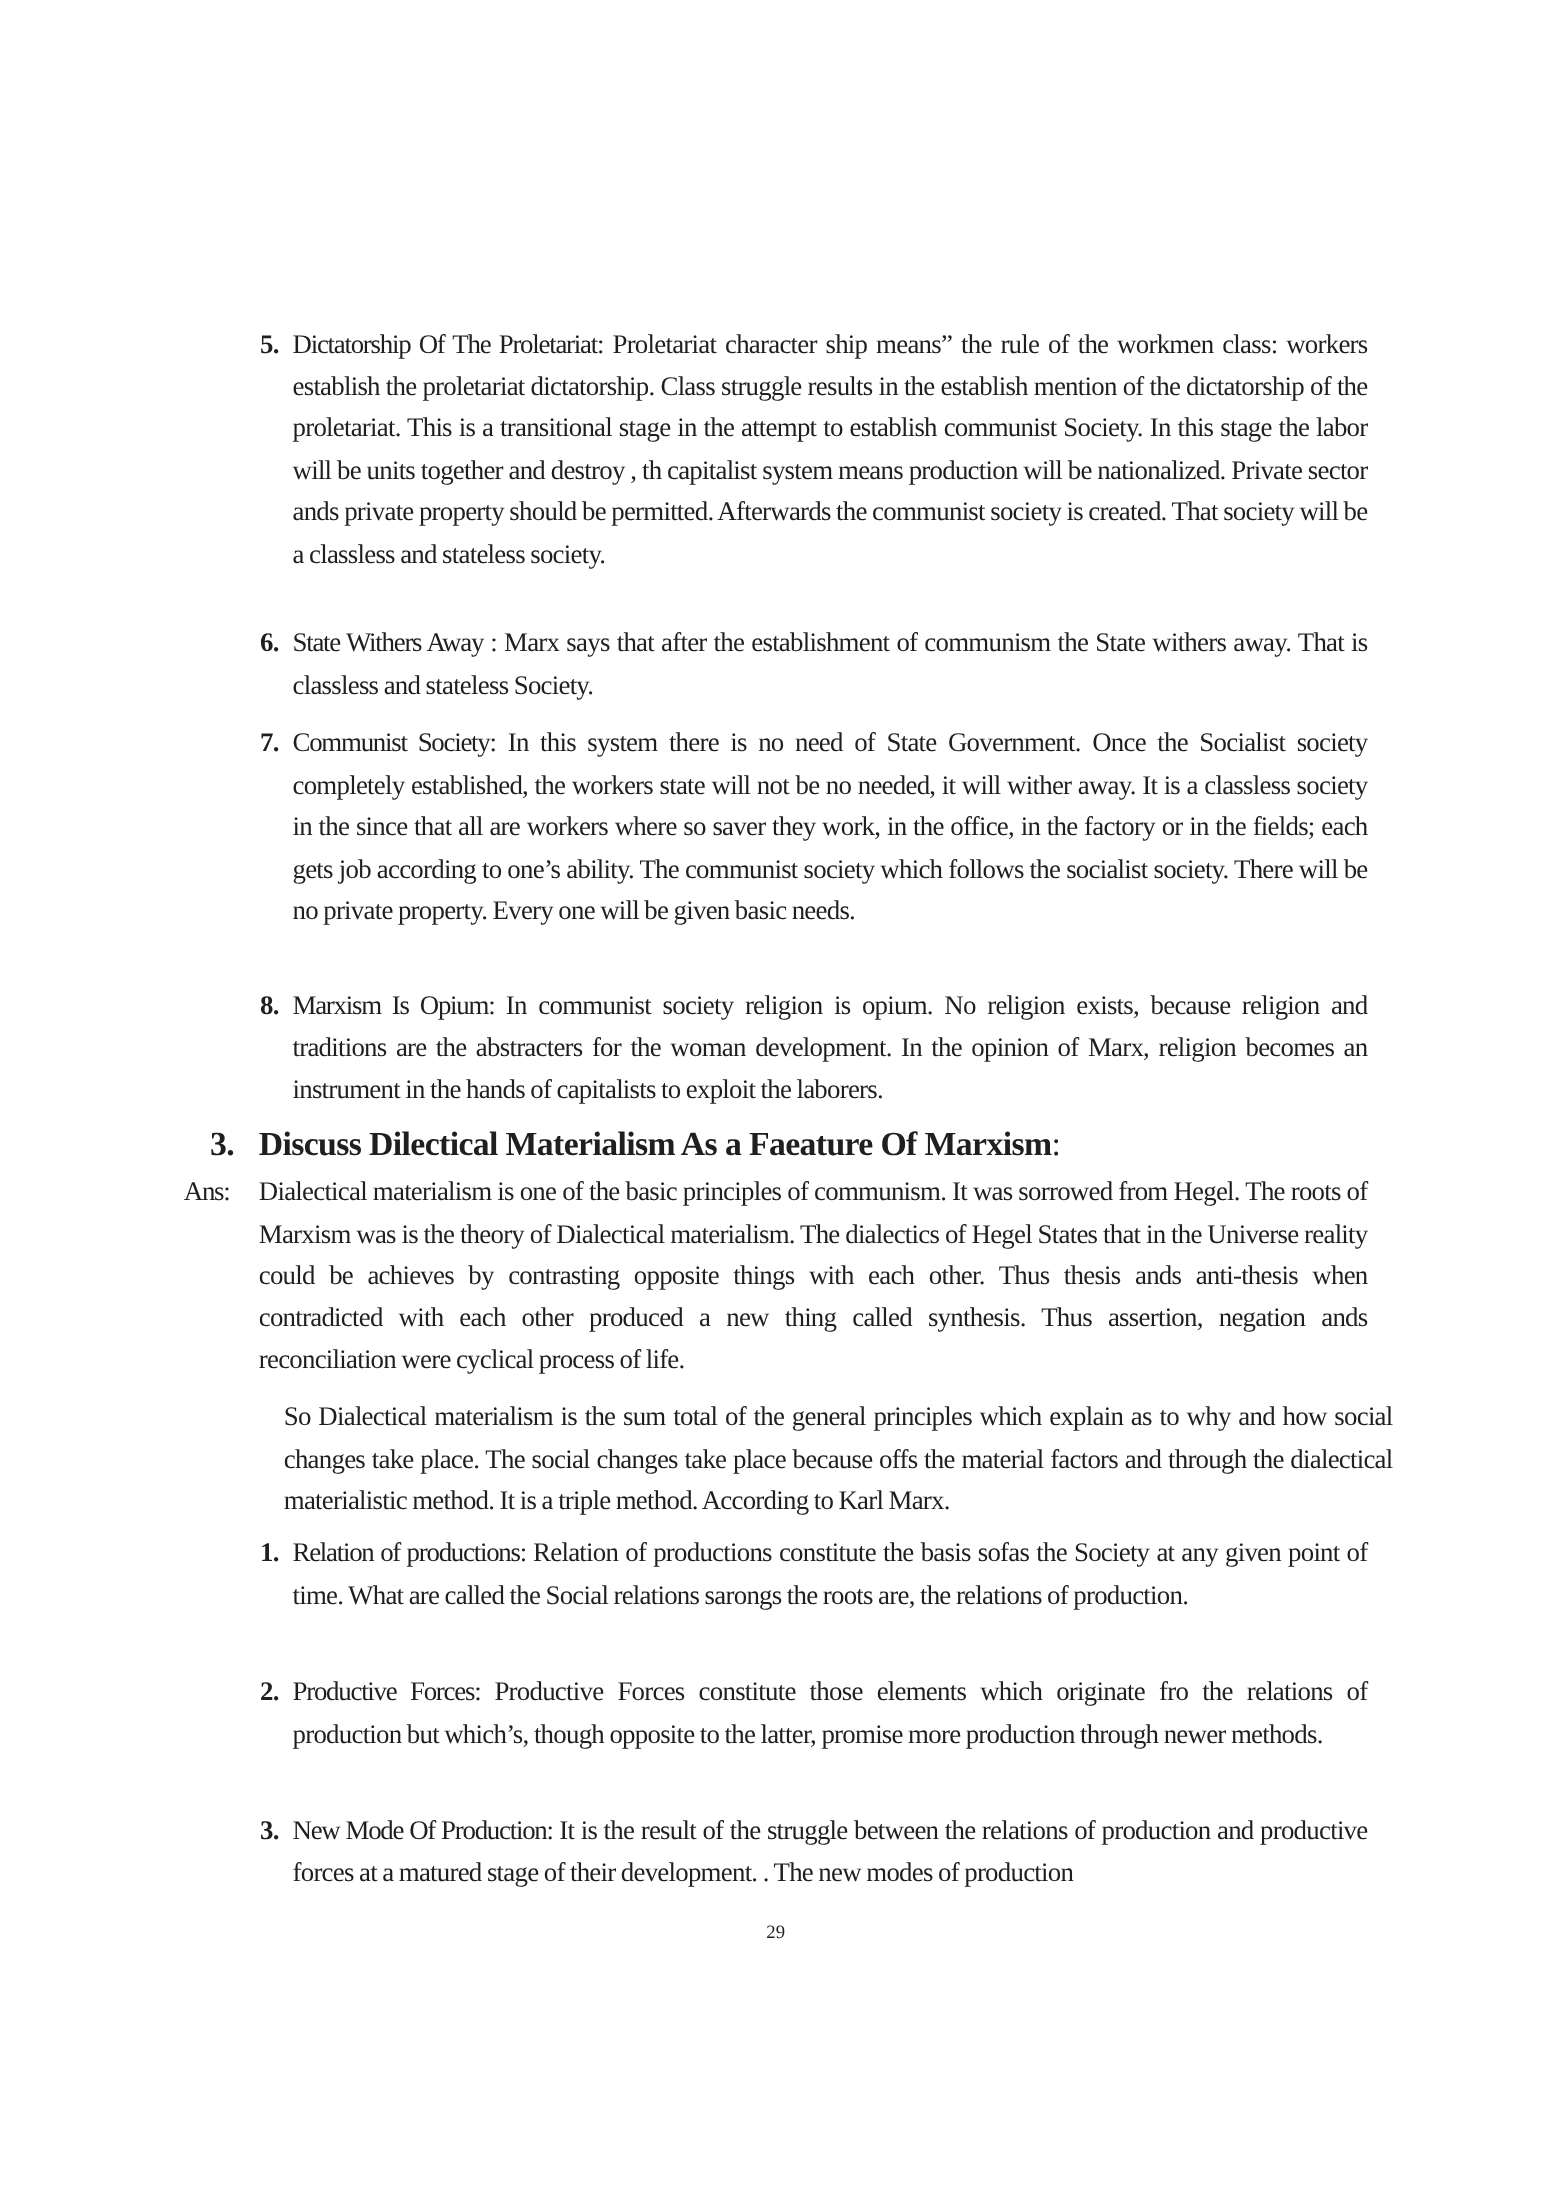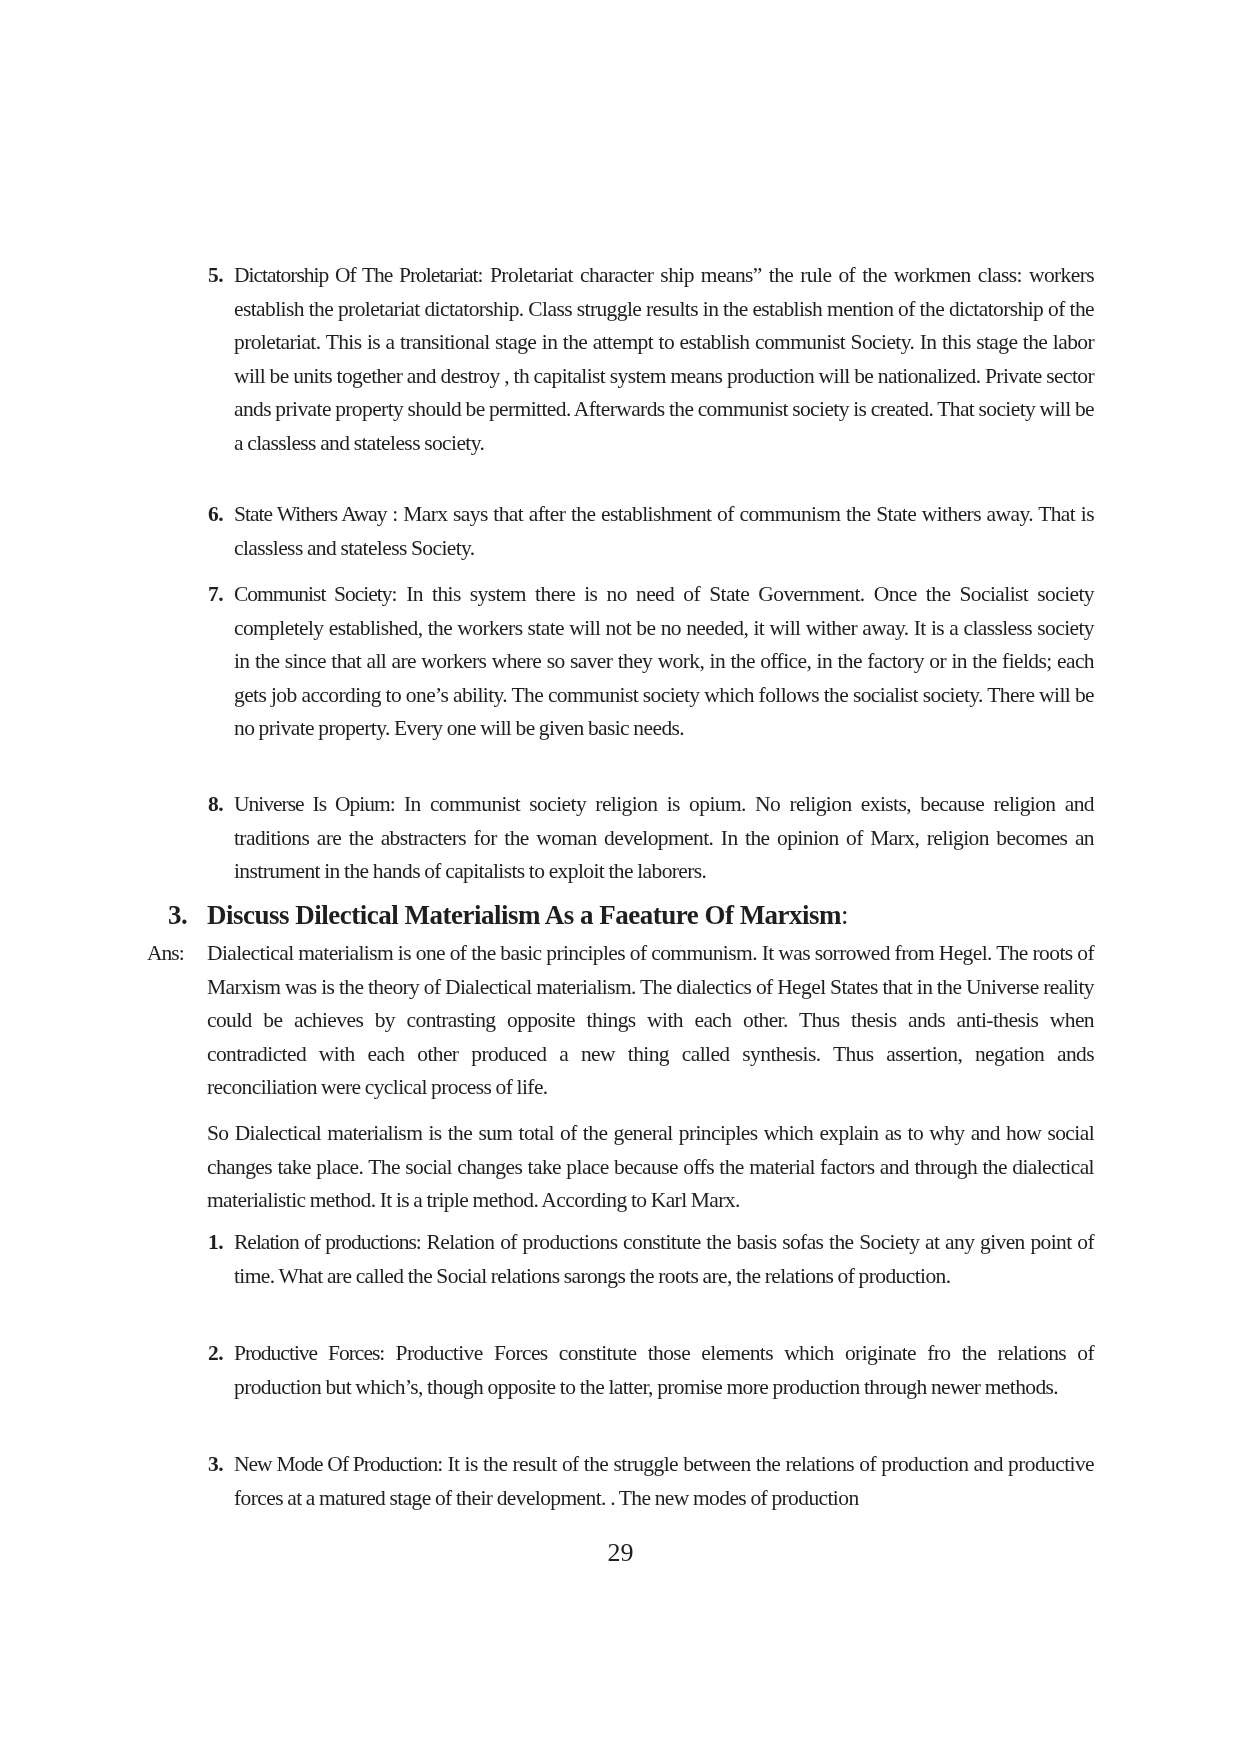--- a/index.html
+++ b/index.html
@@ -104,21 +104,21 @@
       letter-spacing: -0.6px;
       word-spacing: -0.5px;
       text-align: justify;
     }
     .page-number {
       position: absolute;
       left: 0;
       width: 1241px;
       top: 1538px;
       text-align: center;
-      font-size: 26px;
+      font-size: 15px;
     }
   </style>
 </head>
 <body>
 
 <div class="page">
 
 
   <div class="item" style="top:259px;">
     <span class="num">5.</span>
@@ -130,33 +130,33 @@
     <div class="body"><span class="term">State Withers Away</span><span> :</span><span> Marx says that after the establishment of communism the State withers away. That is classless and stateless Society.</span></div>
   </div>
 
   <div class="item" style="top:578px;">
     <span class="num">7.</span>
     <div class="body"><span class="term">Communist Society</span><span>:</span><span> In this system there is no need of State Government.  Once the Socialist society completely established, the workers state will not be no needed, it will wither away.  It is a classless  society in the since that all are workers where so saver they work, in the office, in the factory or in the fields; each gets job according to one’s ability. The communist society which follows the socialist society. There will be no private property. Every one will be given basic needs.</span></div>
   </div>
 
   <div class="item" style="top:788px;">
     <span class="num">8.</span>
-    <div class="body"><span class="term">Universe Is Opium:</span><span></span><span> In communist society religion is opium.  No religion exists, because religion and traditions are the abstracters for the woman development. In the opinion of Marx, religion becomes an instrument in the hands of capitalists to exploit the laborers.</span></div>
+    <div class="body"><span class="term">Marxism Is Opium:</span><span></span><span> In communist society religion is opium.  No religion exists, because religion and traditions are the abstracters for the woman development. In the opinion of Marx, religion becomes an instrument in the hands of capitalists to exploit the laborers.</span></div>
   </div>
 
   <div class="question" style="top:899px;">
     <span class="qnum">3.</span><span>Discuss Dilectical Materialism As a Faeature Of Marxism</span><span class="colon">:</span>
   </div>
 
   <div class="answer" style="top:937px;">
     <span class="ans-label">Ans:</span>
     <div class="body">Dialectical materialism is one of the basic principles of communism. It was sorrowed from Hegel. The roots of Marxism was is the theory of Dialectical materialism. The dialectics of Hegel States that in the Universe reality could be achieves by contrasting opposite things with each other. Thus thesis ands anti-thesis when contradicted with each other produced a new thing called synthesis. Thus assertion, negation ands reconciliation were cyclical process of life.</div>
   </div>
 
-  <div class="para" style="top:1117px;">So Dialectical materialism is the sum total of the general principles which explain as to why and how social changes take place. The social changes take place because offs the material factors and through the dialectical materialistic method.  It is a triple method. According to Karl Marx.</div>
+  <div class="para" style="top:1117px;margin-left:20px;">So Dialectical materialism is the sum total of the general principles which explain as to why and how social changes take place. The social changes take place because offs the material factors and through the dialectical materialistic method.  It is a triple method. According to Karl Marx.</div>
 
   <div class="item" style="top:1226px;">
     <span class="num">1.</span>
     <div class="body"><span class="term">Relation of productions:</span><span>  Relation of productions constitute the basis sofas the Society at any given point of time. What are called the Social relations sarongs the roots are, the relations of production.</span></div>
   </div>
 
   <div class="item" style="top:1337px;">
     <span class="num">2.</span>
     <div class="body"><span class="term">Productive Forces:</span><span> Productive Forces constitute those elements which originate fro the relations of production but which’s, though opposite to the latter, promise more production through newer methods.</span></div>
   </div>

